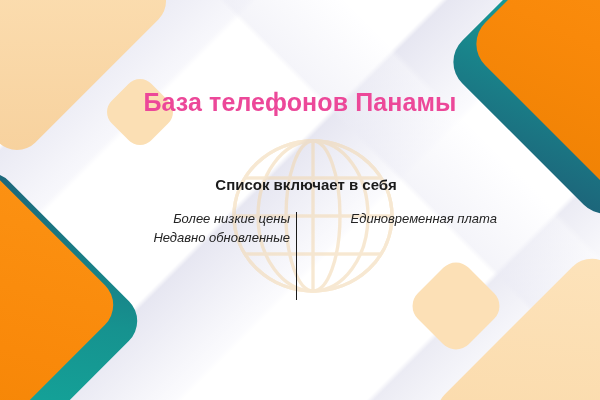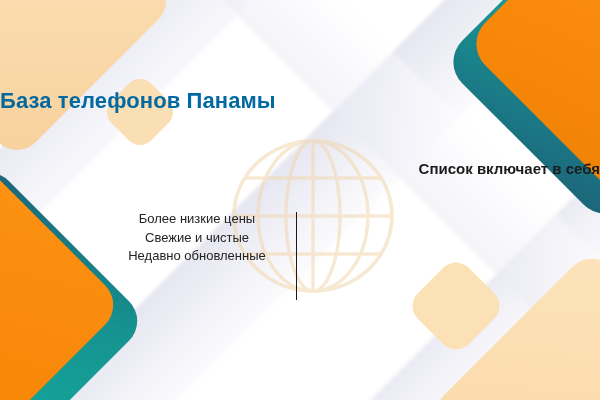--- a/index.html
+++ b/index.html
@@ -158,54 +158,56 @@
     position: absolute;
     inset: 0;
     z-index: 5;
   }
 
   .title {
     position: absolute;
     left: 0;
     right: 0;
     top: 88px;
-    font-size: 22px;
+    text-align: center;
+    font-size: 25px;
     font-weight: bold;
-    color: #0369a1;
+    color: #ec4899;
     letter-spacing: 0.1px;
     white-space: nowrap;
   }
 
   .subtitle {
     position: absolute;
     left: 0;
     right: 0;
-    top: 160px;
-    text-align: right;
+    top: 176px;
+    text-align: center;
     font-size: 15px;
     font-weight: bold;
     color: #1b1b1b;
     white-space: nowrap;
     padding-left: 12px;
   }
 
   .columns {
     position: absolute;
     left: 104px;
     top: 210px;
     width: 392px;
     display: flex;
     align-items: flex-start;
   }
   .col {
     flex: 0 0 auto;
     font-size: 13px;
     line-height: 18.5px;
     color: #232323;
-    text-align: center;
+    text-align: right;
+    font-style: italic;
   }
   .col-left  { width: 186px; padding-right: 6px; }
   .col-right { width: 194px; padding-left: 6px; }
   .col div { white-space: nowrap; }
 
   .divider {
     width: 1px;
     height: 88px;
     background: #1a1a1a;
     margin-top: 2px;
@@ -249,24 +251,24 @@
   <div class="content">
 
     <div class="title">База телефонов Панамы</div>
 
     <div class="subtitle">Список включает в себя</div>
 
     <div class="columns">
 
       <div class="col col-left">
         <div>Более низкие цены</div>
-        <div>Свежие и чистые</div>
         <div>Недавно обновленные</div>
       </div>
 
       <div class="divider"></div>
 
       <div class="col col-right">
+        <div>Единовременная плата</div>
       </div>
 
     </div>
   </div>
 </div>
 
 </body></html>

